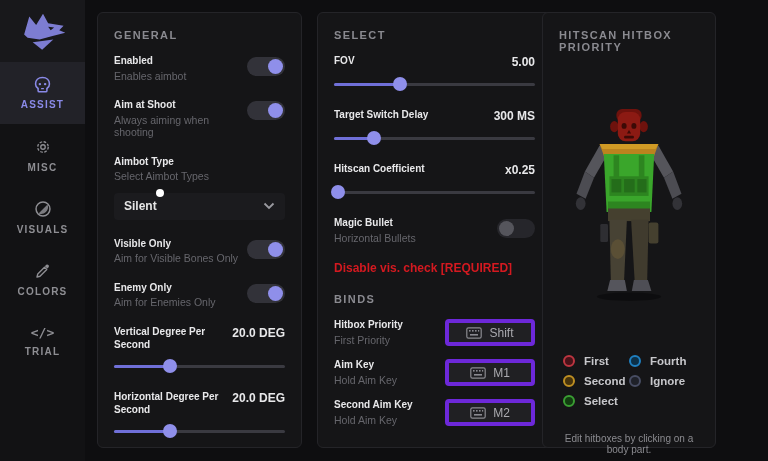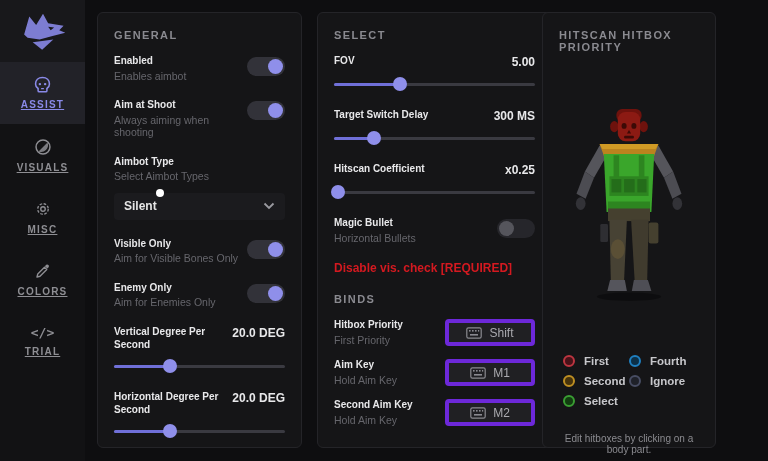--- a/index.html
+++ b/index.html
@@ -18,21 +18,21 @@
   }
   .logo-block {
     height:62px; background:#18181b;
     display:flex; align-items:center; justify-content:center;
   }
   .side-item {
     height:62px; display:flex; flex-direction:column;
     align-items:center; justify-content:center; gap:6px;
     cursor:pointer; color:#8e8e93;
   }
-  .side-item .lbl { font-size:10px; font-weight:bold; letter-spacing:1.2px;text-decoration:underline; }
+  .side-item .lbl { font-size:10px; font-weight:bold; letter-spacing:1.2px; }
   .side-item svg { display:block; }
   .side-item.active { background:#222228; color:#8a8ae8; }
   .side-item.active .lbl { color:#8a8ae8; }
   .code-glyph { font-size:13px; font-weight:bold; font-family:"DejaVu Sans Mono", monospace; }
   
   .panel {
     position:absolute; top:12px; height:436px;
     background:#151517; border:1px solid #242428; border-radius:6px;
     padding:16px;
   }
@@ -124,33 +124,33 @@
     <svg width="19" height="17" viewBox="0 0 24 22">
       <path d="M12 2 C6.5 2 3 5.6 3 10.2 c0 2.8 1.4 4.8 3.3 6 L6.3 19 a1.5 1.5 0 0 0 1.5 1.5 h8.4 a1.5 1.5 0 0 0 1.5-1.5 l0-2.8 C19.6 15 21 13 21 10.2 C21 5.6 17.5 2 12 2 Z" fill="none" stroke="currentColor" stroke-width="2"></path>
       <circle cx="8.6" cy="10.5" r="1.6" fill="currentColor"></circle>
       <circle cx="15.4" cy="10.5" r="1.6" fill="currentColor"></circle>
       <rect x="10" y="15.5" width="4" height="1.8" rx="0.9" fill="currentColor"></rect>
     </svg>
     <span class="lbl">ASSIST</span>
   </div>
 
   <div class="side-item">
+    <svg width="18" height="18" viewBox="0 0 24 24">
+      <circle cx="12" cy="12" r="3" fill="none" stroke="currentColor" stroke-width="1.8"></circle>
+      <circle cx="12" cy="12" r="7" fill="none" stroke="currentColor" stroke-width="1.8" stroke-dasharray="3.5 2"></circle>
+    </svg>
+    <span class="lbl">MISC</span>
+  </div>
+
+  <div class="side-item">
     <svg width="18" height="18" viewBox="0 0 22 22">
       <circle cx="11" cy="11" r="8.5" fill="none" stroke="currentColor" stroke-width="1.8"></circle>
       <path d="M16.5 5.5 A8.5 8.5 0 0 1 5.5 16.5 Z" fill="currentColor" opacity="0.85"></path>
     </svg>
     <span class="lbl">VISUALS</span>
-  </div>
-
-  <div class="side-item">
-    <svg width="18" height="18" viewBox="0 0 24 24">
-      <circle cx="12" cy="12" r="3" fill="none" stroke="currentColor" stroke-width="1.8"></circle>
-      <circle cx="12" cy="12" r="7" fill="none" stroke="currentColor" stroke-width="1.8" stroke-dasharray="3.5 2"></circle>
-    </svg>
-    <span class="lbl">MISC</span>
   </div>
 
   <div class="side-item">
     <svg width="18" height="18" viewBox="0 0 24 24">
       <path d="M4 20 l1-4 9-9 3 3 -9 9 z" fill="none" stroke="currentColor" stroke-width="1.8" stroke-linejoin="round"></path>
       <path d="M14.5 5.5 l1.8-1.8 a2.3 2.3 0 0 1 3.2 3.2 L17.7 8.7 Z" fill="currentColor"></path>
     </svg>
     <span class="lbl">COLORS</span>
   </div>
 

